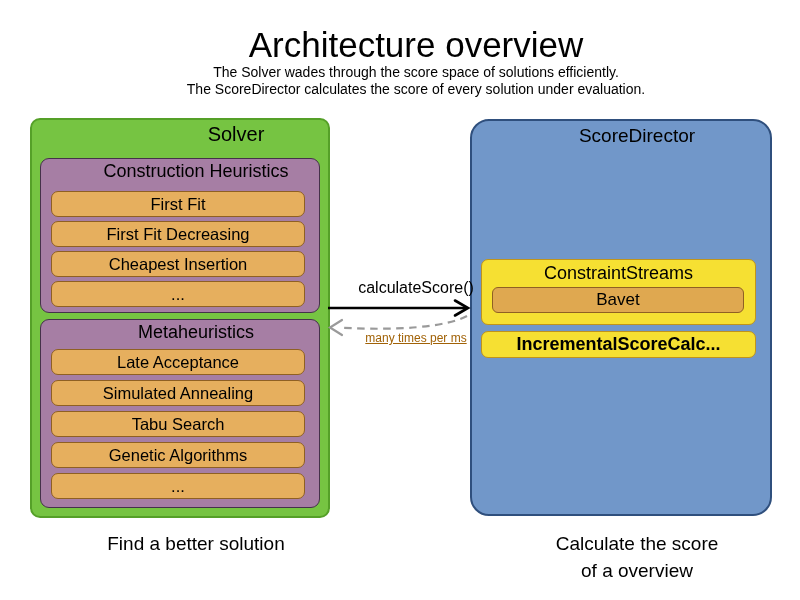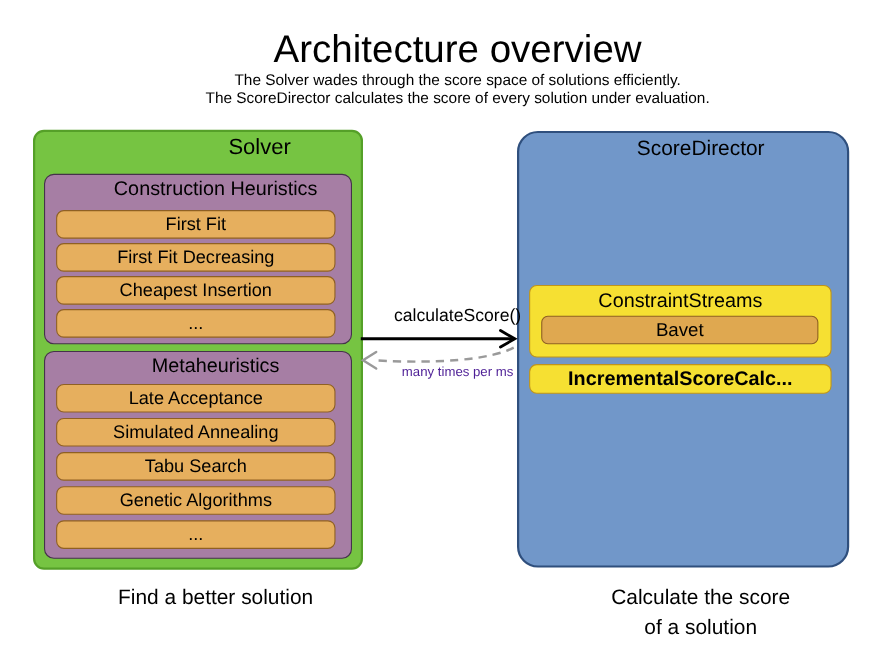--- a/index.html
+++ b/index.html
@@ -54,21 +54,21 @@
   .bavet {
     position:absolute; left:10px; top:27px; width:250px; height:24px;
     background:#DFA850; border:1.5px solid #8F6023; border-radius:6px;
     text-align:center; font-size:17px; line-height:24px;
   }
   .ycalc-inc  { top:210px; height:25px; line-height:25px;font-weight:bold; }
 
   
   .arrows-svg { left:326px; top:270px; width:148px; height:80px; }
   .calc-label { left:326px; top:279px; width:148px; font-size:16px; line-height:18px;text-align:center; }
-  .freq-label { left:326px; top:331px; width:148px; font-size:12px; line-height:14px; color:#4c1d95; }
+  .freq-label { left:326px; top:331px; width:148px; font-size:12px; line-height:14px; color:#a16207;text-decoration:underline; }
 
   
   .caption { font-size:19px; line-height:27px; }
   .caption-left  { left:30px;  top:530px; width:300px; }
   .caption-right { left:470px; top:530px; width:302px; }
 </style>
 </head>
 <body>
 
 <div class="stage">
@@ -119,16 +119,16 @@
       <path d="M141,46 C120,57 72,61 13,57.5" fill="none" stroke="#9A9A9A" stroke-width="2.2" stroke-dasharray="7.5,5.5"></path>
       <path d="M16,50 L4,57.5 L16,65" fill="none" stroke="#9A9A9A" stroke-width="2.2" stroke-linecap="round"></path>
     </g>
   </svg>
   <div class="abs ctr calc-label">calculateScore()</div>
   <div class="abs ctr freq-label">many times per ms</div>
 
   <div class="abs ctr caption caption-left">Find a better solution</div>
   <div class="abs ctr caption caption-right">
     <div>Calculate the score</div>
-    <div>of a solution</div>
+    <div>of a overview</div>
   </div>
 
 </div>
 
 </body></html>

